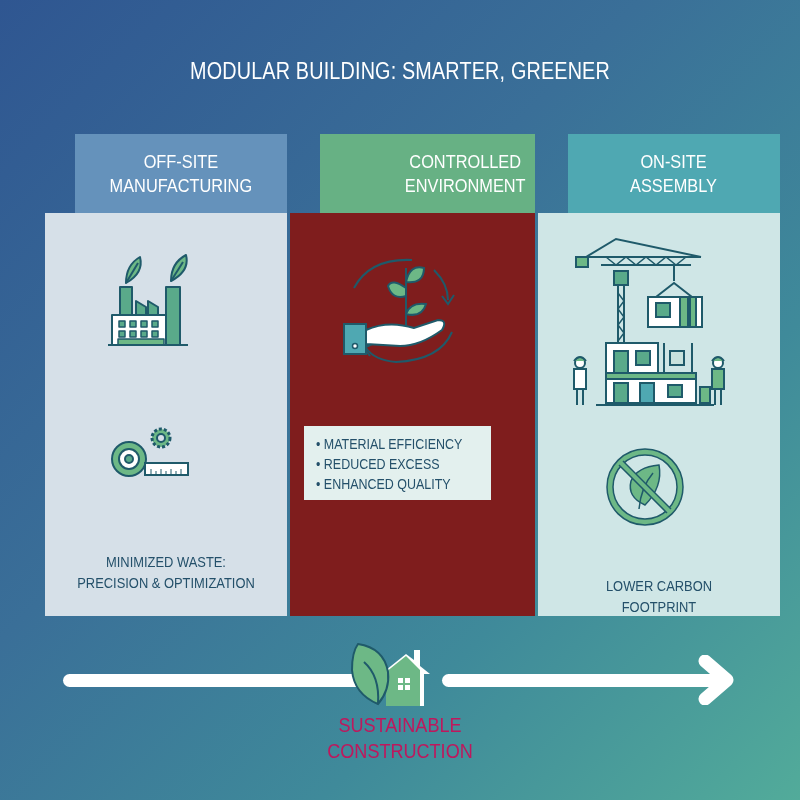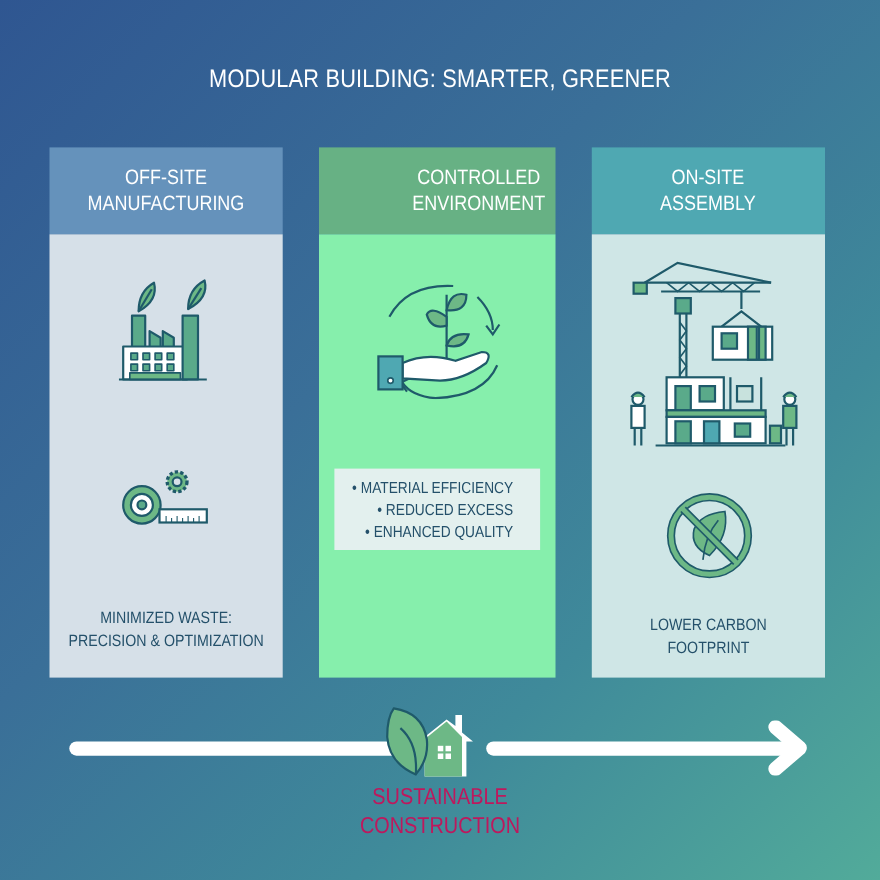--- a/index.html
+++ b/index.html
@@ -7,34 +7,34 @@
       width: 800px; height: 800px; overflow: hidden; position: relative;
       background: linear-gradient(135deg, #2f5691 0%, #3a6f98 40%, #3f8a9a 70%, #52ab9a 100%);
       font-family: "Liberation Sans", sans-serif;
     }
     .title {
       position: absolute; top: 58px; left: 0; width: 800px; text-align: center;
       color: #ffffff; font-size: 23px; letter-spacing: 0.2px;
       font-family: "Liberation Sans", sans-serif; transform: scaleX(0.86);
     }
     .panel {
-      position: absolute; top: 134px; height: 482px;
+      position: absolute; top: 134px; height: 482px; padding-left: 30px;
     }
     .panel .head {
       height: 79px; display: flex; align-items: center; justify-content: center;
       text-align: center; color: #fff; font-size: 19px; line-height: 24px;
     }
     .panel .head span { display: block; transform: scaleX(0.86); }
     .panel .body { position: absolute; top: 79px; left: 0; right: 0; bottom: 0; }
     #p1 { left: 45px; width: 212px; }
     #p1 .head { background: #6592bb; }
     #p1 .body { background: #d6e0e8; }
     #p2 { left: 290px; width: 215px; }
     #p2 .head { background: #67b184; justify-content: flex-end; }
-    #p2 .body { background: #86efac; text-align: right; }
+    #p2 .body { background: #7f1d1d; }
     #p3 { left: 538px; width: 212px; }
     #p3 .head { background: #4fa8b2; }
     #p3 .body { background: #cfe6e6; }
     .icon { position: absolute; }
     .caption {
       position: absolute; left: 0; right: 0; text-align: center;
       color: #24506a; font-size: 15px; line-height: 21px; margin-top: 15px;
     }
     .caption span { display: block; transform: scaleX(0.86); }
     .bullets {
@@ -210,21 +210,21 @@
     <svg class="icon" style="left:67px;top:234px" width="80" height="80" viewBox="0 0 80 80">
       <circle cx="40" cy="40" r="35" fill="none" stroke="#6db886" stroke-width="6"></circle>
       <circle cx="40" cy="40" r="38" fill="none" stroke="#1f5a6a" stroke-width="1.5"></circle>
       <circle cx="40" cy="40" r="32" fill="none" stroke="#1f5a6a" stroke-width="1.5"></circle>
       <path d="M40 58 Q22 50 26 34 Q32 20 54 18 Q58 40 40 58 Z" fill="#6db886" stroke="#1f5a6a" stroke-width="1.5"></path>
       <path d="M34 62 Q36 40 48 26" fill="none" stroke="#1f5a6a" stroke-width="1.5"></path>
       <line x1="16" y1="16" x2="64" y2="64" stroke="#6db886" stroke-width="6"></line>
       <line x1="16" y1="16" x2="64" y2="64" stroke="#1f5a6a" stroke-width="1.5" transform="translate(-2 2)"></line>
       <line x1="16" y1="16" x2="64" y2="64" stroke="#1f5a6a" stroke-width="1.5" transform="translate(2 -2)"></line>
     </svg>
-    <div class="caption" style="top:330px">
+    <div class="caption" style="top:347px">
       <span>LOWER CARBON</span>
       <span>FOOTPRINT</span>
     </div>
   </div>
 </div>
 
 <div class="arrow-line" style="left:63px;width:300px"></div>
 <div class="arrow-line" style="left:442px;width:278px"></div>
 <svg style="position:absolute;left:697px;top:655px" width="40" height="50" viewBox="0 0 40 50">
   <path d="M8 6 L30 25 L8 44" fill="none" stroke="#ffffff" stroke-width="13" stroke-linecap="round" stroke-linejoin="round"></path>

